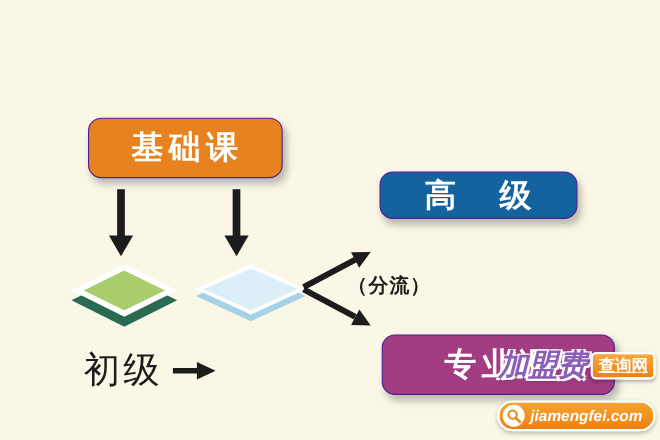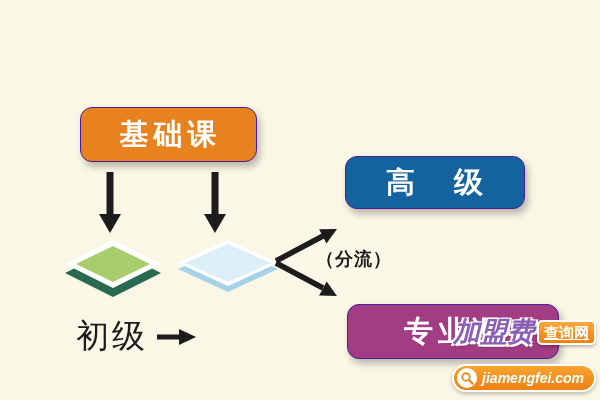--- a/index.html
+++ b/index.html
@@ -15,21 +15,21 @@
   }
   .node{
     position:absolute;box-sizing:border-box;
     border:1px solid #4c1d95;border-radius:12px;
     display:flex;align-items:center;justify-content:center;
     color:#fff;font-weight:bold;font-size:29px;letter-spacing:5px;
     box-shadow:3px 5px 7px rgba(0,0,0,0.25);
   }
   .node span{transform:translateX(2px);}
   .node-basic{left:80px;top:107px;width:177px;height:55px;background:var(--box_basic,#E8821F);}
-  .node-advanced{left:345px;top:156px;width:180px;height:53px;background:var(--box_advanced,#15639E);}
+  .node-advanced{left:345px;top:156px;width:180px;height:43px;background:var(--box_advanced,#15639E);}
   .node-professional{left:347px;top:304px;width:212px;height:55px;background:var(--box_professional,#A23D84);}
   .overlay{position:absolute;left:0;top:0;width:600px;height:400px;pointer-events:none;}
   .arrow{fill:var(--arrow,#1C1C1C);}
   .arrow-line{stroke:var(--arrow,#1C1C1C);stroke-width:5.5;fill:none;}
   .d-white{fill:#FFFFFF;}
   .d-green{fill:var(--diamond_green,#A9CC6C);}
   .d-green-edge{fill:var(--diamond_green_edge,#2A6A50);}
   .d-blue{fill:var(--diamond_blue_face,#DCEFF9);}
   .d-blue-edge{fill:var(--diamond_blue_edge,#A6D2E8);}
   .branch-label{

